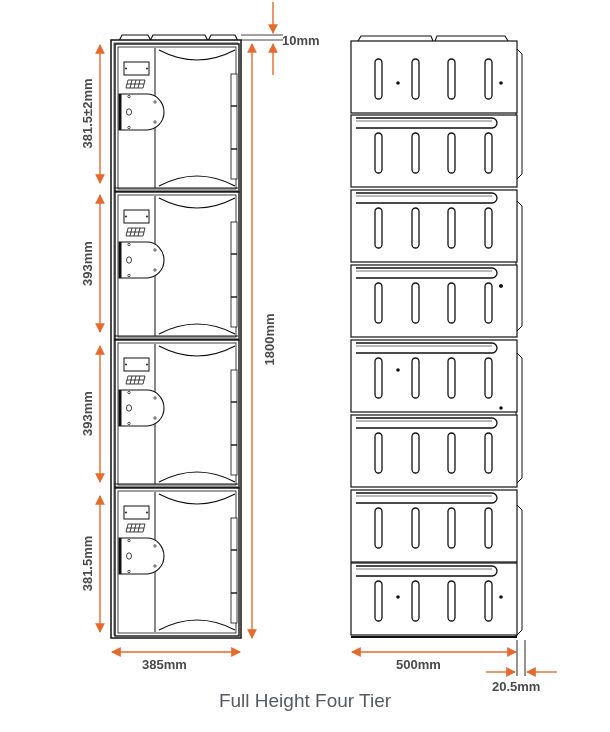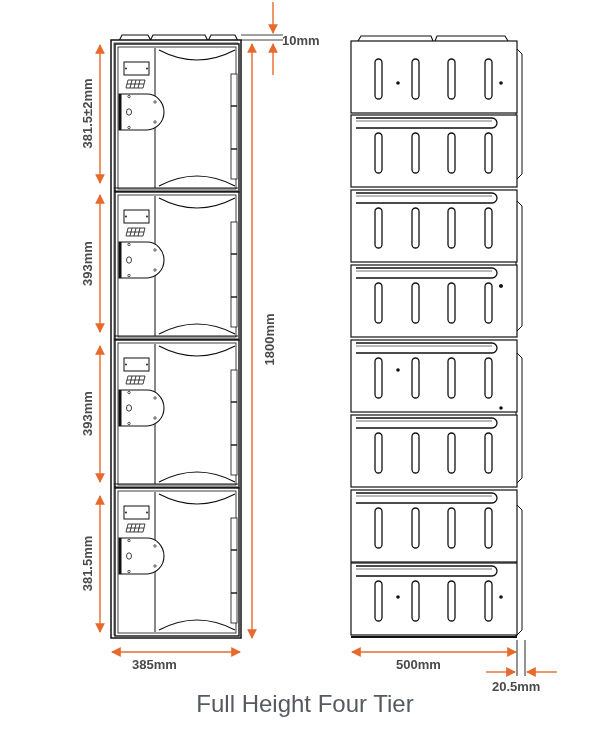--- a/index.html
+++ b/index.html
@@ -3,21 +3,21 @@
 <meta charset="utf-8">
 <style>
   html, body { margin: 0; padding: 0; background: #ffffff; }
   body { width: 610px; height: 732px; position: relative; overflow: hidden;
          font-family: "Liberation Sans", sans-serif; }
   #canvas { position: absolute; left: 0; top: 0; width: 610px; height: 732px; }
   .dim-label { position: absolute; color: #4a4a4a; font-weight: bold; font-size: 13px;
                font-family: "Liberation Sans", sans-serif; white-space: nowrap; }
   .vert { transform-origin: center center; transform: rotate(-90deg); }
   .caption { position: absolute; left: 0; width: 610px; top: 690px; text-align: center;
-             font-size: 24px; color: #555a60; font-family: "Liberation Sans", sans-serif; }
+             font-size: 19px; color: #555a60; font-family: "Liberation Sans", sans-serif; }
 </style>
 </head>
 <body>
 
 <svg id="canvas" width="610" height="732" viewBox="0 0 610 732" xmlns="http://www.w3.org/2000/svg">
   <defs>
     <marker id="ah" viewBox="0 0 10 10" refX="9" refY="5" markerWidth="7" markerHeight="7" orient="auto-start-reverse">
       <path d="M0,0 L10,5 L0,10 z" fill="#e8692c"></path>
     </marker>
 
@@ -150,17 +150,17 @@
 
 <div class="dim-label" style="left:282px; top:33px;text-align:right;">10mm</div>
 
 <div class="dim-label vert" style="left:42px; top:106px; width:90px; text-align:center;">381.5±2mm</div>
 <div class="dim-label vert" style="left:42px; top:256px; width:90px; text-align:center;">393mm</div>
 <div class="dim-label vert" style="left:42px; top:406px; width:90px; text-align:center;">393mm</div>
 <div class="dim-label vert" style="left:42px; top:556px; width:90px; text-align:center;">381.5mm</div>
 
 <div class="dim-label vert" style="left:224px; top:332px; width:90px; text-align:center;">1800mm</div>
 
-<div class="dim-label" style="left:132px; top:657px;">385mm</div>
+<div class="dim-label" style="left:142px; top:657px;">385mm</div>
 <div class="dim-label" style="left:396px; top:657px;">500mm</div>
 <div class="dim-label" style="left:492px; top:679px;text-align:right;">20.5mm</div>
 
 <div class="caption">Full Height Four Tier</div>
 
 </body></html>

